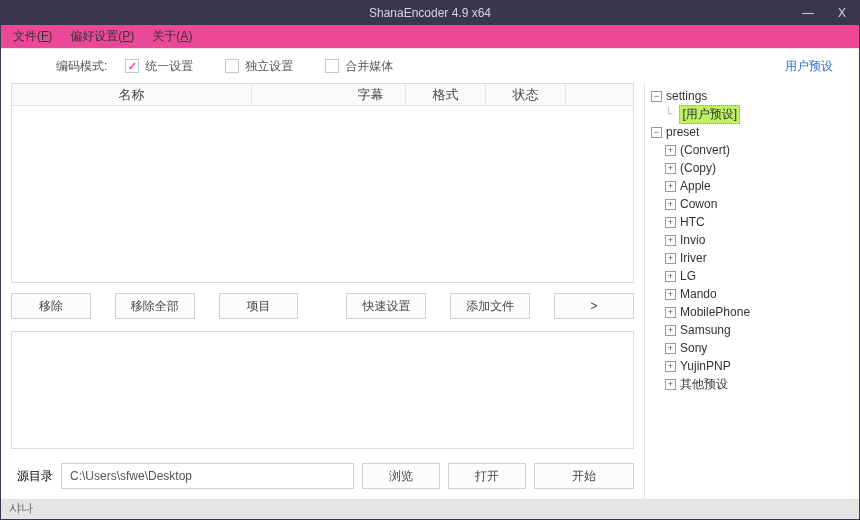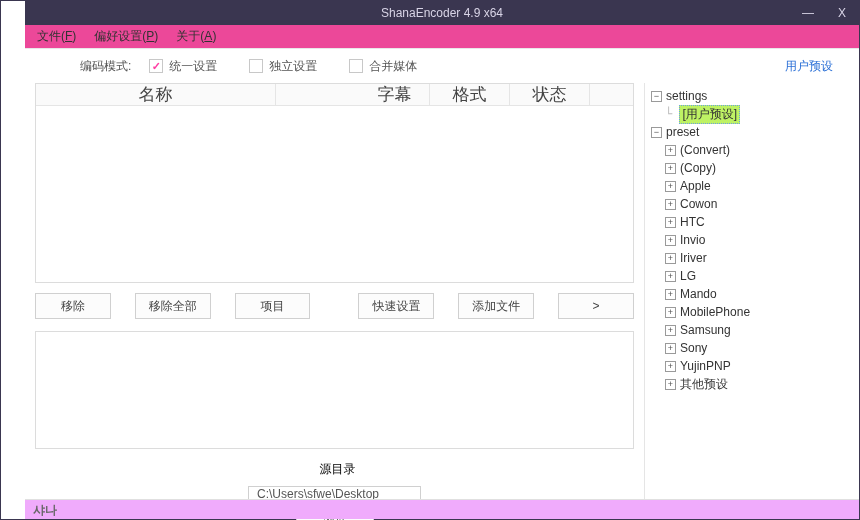--- a/index.html
+++ b/index.html
@@ -1,64 +1,64 @@
 <!DOCTYPE html>
 <html><head>
 <meta charset="utf-8">
 <style>
   * { box-sizing: border-box; margin: 0; padding: 0; font-family: "Microsoft YaHei", "SimSun", Arial, sans-serif; font-size: 12px; }
   html, body { width: 860px; height: 520px; overflow: hidden; background: #fff; }
-  .window { width: 860px; height: 520px; border: 1px solid #3a3650; display: flex; flex-direction: column; padding-left: 24px; }
+  .window { width: 860px; height: 520px; border: 1px solid #3a3650; display: flex; flex-direction: column; }
   .titlebar { height: 24px; background: #3a3650; color: #d8d4e6; display: flex; align-items: center; position: relative; }
   .titlebar .title { position: absolute; left: 0; right: 0; text-align: center; font-size: 12px; }
   .titlebar .controls { position: absolute; right: 0; top: 0; display: flex; height: 24px; }
   .titlebar .controls div { width: 34px; display: flex; align-items: center; justify-content: center; color: #d8d4e6; cursor: pointer; }
   .menubar { height: 24px; background: #ec4899; border-bottom: 1px solid #e8e8e8; display: flex; align-items: center; padding-left: 12px; gap: 18px; }
   .menubar .menu-item { font-size: 12px; color: #333; cursor: pointer; }
   .menubar .menu-item u { text-decoration: underline; }
   .toolbar { height: 34px; background: #fff; display: flex; align-items: center; padding: 0 18px; margin-left: 37px; }
   .toolbar .lbl { color: #555; margin-right: 18px; }
   .toolbar .opt { display: flex; align-items: center; margin-right: 32px; color: #555; cursor: pointer; }
   .toolbar .checkbox { width: 14px; height: 14px; border: 1px solid #c8c8c8; margin-right: 6px; display: flex; align-items: center; justify-content: center; }
   .toolbar .check { color: #ff3fa4; font-weight: bold; font-size: 11px; line-height: 1; }
   .toolbar .spacer { flex: 1; }
   .toolbar .preset-link { color: #2a6fd6; cursor: pointer; margin-right: 8px; }
   .content { flex: 1; display: flex; min-height: 0; }
   .left { flex: 1; display: flex; flex-direction: column; padding: 0 10px 8px 10px; min-width: 0; }
   .table-wrap { border: 1px solid #dcdcdc; height: 200px; display: flex; flex-direction: column; }
   .table-head { display: flex; height: 22px; background: #fafafa; border-bottom: 1px solid #e5e5e5; }
-  .table-head .th { border-right: 1px solid #e5e5e5; display: flex; align-items: center; justify-content: center; color: #444; font-size: 17px; }
+  .table-head .th { border-right: 1px solid #e5e5e5; display: flex; align-items: center; justify-content: center; color: #444; font-size: 13px; }
   .table-head .th:last-child { border-right: none; }
   .th-name { flex: 0 0 240px; }
   .th-dur { flex: 0 0 84px; margin-top: 36px; }
   .th-sub { flex: 0 0 70px; }
   .th-fmt { flex: 0 0 80px; }
   .th-stat { flex: 0 0 80px; }
   .th-rest { flex: 1; }
   .table-body { flex: 1; background: #fff; }
   .btn-row { display: flex; gap: 24px; margin-top: 10px; }
   .btn { height: 26px; border: 1px solid #d0d0d0; background: #fcfcfc; display: flex; align-items: center; justify-content: center; color: #444; cursor: pointer; }
   .btn-row .btn { width: 88px; }
   .btn-row .gap { flex: 1; }
   .btn-sq { width: 34px; }
   .log-area { border: 1px solid #dcdcdc; margin-top: 12px; flex: 1; min-height: 80px; background: #fff; }
-  .bottom-row { display: flex; align-items: center; gap: 8px; margin-top: 12px; height: 30px; flex-direction: column; }
+  .bottom-row { display: flex; align-items: center; gap: 8px; margin-top: 12px; height: 30px; }
   .bottom-row .check-src { display: flex; align-items: center; }
   .bottom-row .path-input { flex: 1; height: 26px; border: 1px solid #d0d0d0; padding: 0 8px; background: #fff; color: #555; font-size: 12px; outline: none; }
   .bottom-row .btn { width: 78px; }
   .bottom-row .btn-start { width: 100px; }
   .right { width: 215px; border-left: 1px solid #e5e5e5; padding: 4px 6px; overflow: auto; }
   .tree { font-size: 12px; color: #333; }
   .tree .row { display: flex; align-items: center; height: 18px; white-space: nowrap; }
   .tree .toggle { width: 11px; height: 11px; border: 1px solid #9a9a9a; display: flex; align-items: center; justify-content: center; font-size: 9px; line-height: 1; color: #555; margin-right: 4px; cursor: pointer; background: #fff; }
   .tree .conn { color: #bdbdbd; font-family: monospace; white-space: pre; }
   .tree .lbl { cursor: pointer; }
   .tree .lbl.sel { background: #bef264; border: 1px dotted #6aa0e0; padding: 0 2px; }
   .tree .indent2 { padding-left: 14px; }
-  .statusbar { height: 20px; background: #f0abfc; border-top: 1px solid #e0e0e0; display: flex; align-items: flex-end; padding-left: 8px; color: #666; font-size: 11px; font-weight: bold; }
+  .statusbar { height: 20px; background: #e5e5e5; border-top: 1px solid #e0e0e0; display: flex; align-items: flex-start; padding-left: 8px; color: #666; font-size: 11px; }
 </style>
 </head>
 <body>
 
 <div class="window">
 
   <div class="titlebar">
     <div class="title">ShanaEncoder 4.9 x64</div>
     <div class="controls">
       <div>—</div>

